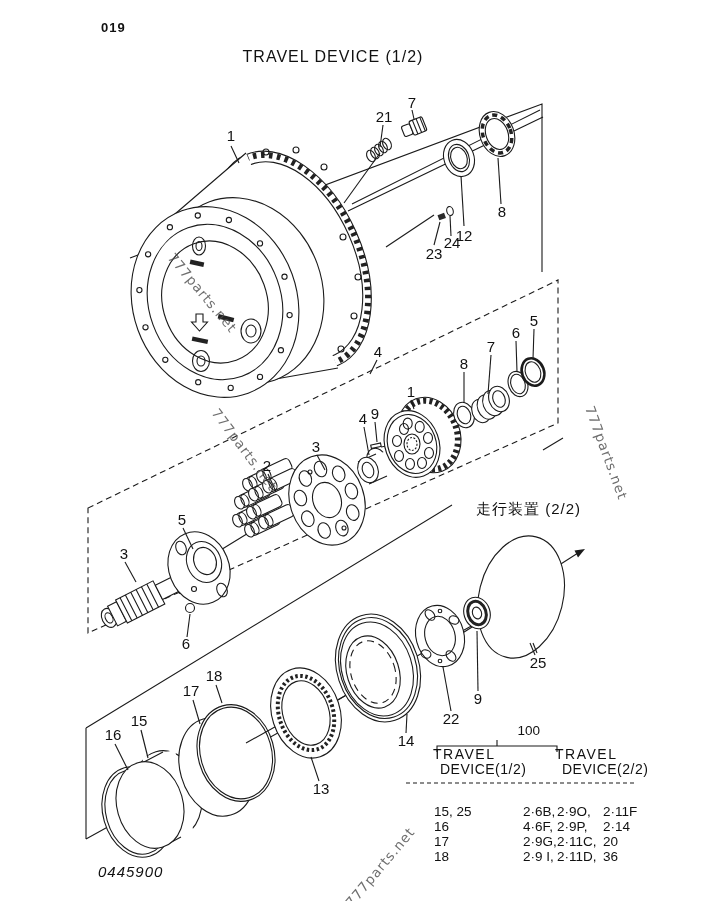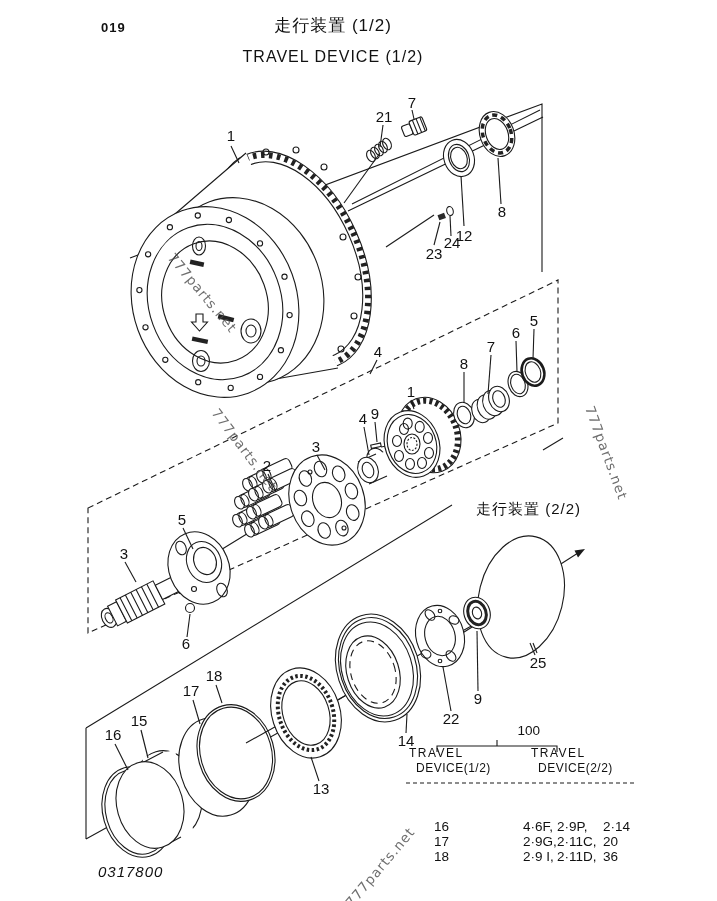--- a/index.html
+++ b/index.html
@@ -7,21 +7,21 @@
         font-family:"Liberation Sans","DejaVu Sans",sans-serif;color:#111;}
   #page svg{position:absolute;left:0;top:0;}
   .abs{position:absolute;white-space:nowrap;}
   #page-num{left:101px;top:20px;font-size:13px;font-weight:bold;letter-spacing:1px;}
   #title-jp{left:238px;top:14px;width:190px;text-align:center;font-size:17px;letter-spacing:1px;}
   #title-en{left:218px;top:48px;width:230px;text-align:center;font-size:16px;letter-spacing:1px;}
   #ref-jp{left:476px;top:500px;font-size:15px;letter-spacing:1px;}
   #ref-en{left:476px;top:519px;font-size:15px;letter-spacing:1px;}
   #footer-code{left:98px;top:863px;font-size:15px;font-style:italic;letter-spacing:1px;}
   #group-ref{left:454px;top:723px;width:86px;text-align:right;font-size:13.5px;}
-  .colhead{font-size:12px;letter-spacing:1.5px;}
+  .colhead{font-size:14px;letter-spacing:1.5px;margin-left:24px;}
   #c1l1{left:409px;top:746px;} #c1l2{left:416px;top:761px;letter-spacing:.5px;}
   #c2l1{left:531px;top:746px;} #c2l2{left:538px;top:761px;letter-spacing:.5px;}
   .trow{position:absolute;left:0;width:717px;height:15px;font-size:13.5px;}
   .trow span{position:absolute;top:0;}
   .tref{left:434px;} .tc1{left:523px;} .tc2{left:557px;} .tc3{left:603px;}
   
   .ln{fill:none;stroke:#1b1b1b;stroke-width:1.1;}
   .lnw{fill:#ffffff;stroke:#1b1b1b;stroke-width:1.1;}
   .dash{stroke-dasharray:6 4;}
   .lbl{font-size:15px;fill:#111;text-anchor:middle;font-family:"Liberation Sans","DejaVu Sans",sans-serif;}
@@ -389,44 +389,49 @@
     <path d="M406,783 L634,783" stroke-dasharray="4 3"></path>
   </g>
 
   <text class="wm" transform="translate(167 258) rotate(50)">777parts.net</text>
   <text class="wm" transform="translate(211 413) rotate(53)">777parts.net</text>
   <text class="wm" transform="translate(585 408) rotate(70)">777parts.net</text>
   <text class="wm" transform="translate(352 908) rotate(-50)">777parts.net</text>
 </svg>
 
   <div class="abs" id="page-num">019</div>
-  <div class="abs" id="title-jp">走行装置 (1/2)</div>
   <div class="abs" id="title-en">TRAVEL DEVICE (1/2)</div>
 
   <div class="abs" id="ref-jp">走行装置 (2/2)</div>
 
   <div class="abs" id="group-ref">100</div>
   <div class="abs colhead" id="c1l1">TRAVEL</div>
   <div class="abs colhead" id="c1l2">DEVICE(1/2)</div>
   <div class="abs colhead" id="c2l1">TRAVEL</div>
   <div class="abs colhead" id="c2l2">DEVICE(2/2)</div>
 
+  <div class="trow" style="top:804px">
+    <span class="tref">15, 25</span>
+    <span class="tc1">2·6B,</span>
+    <span class="tc2">2·9O,</span>
+    <span class="tc3">2·11F</span>
+  </div>
   <div class="trow" style="top:819px">
     <span class="tref">16</span>
     <span class="tc1">4·6F,</span>
     <span class="tc2">2·9P,</span>
     <span class="tc3">2·14</span>
   </div>
   <div class="trow" style="top:834px">
     <span class="tref">17</span>
     <span class="tc1">2·9G,</span>
     <span class="tc2">2·11C,</span>
     <span class="tc3">20</span>
   </div>
   <div class="trow" style="top:849px">
     <span class="tref">18</span>
     <span class="tc1">2·9 I,</span>
     <span class="tc2">2·11D,</span>
     <span class="tc3">36</span>
   </div>
 
-  <div class="abs" id="footer-code">0317800</div>
+  <div class="abs" id="footer-code">0445900</div>
 </div>
 
 </body></html>

